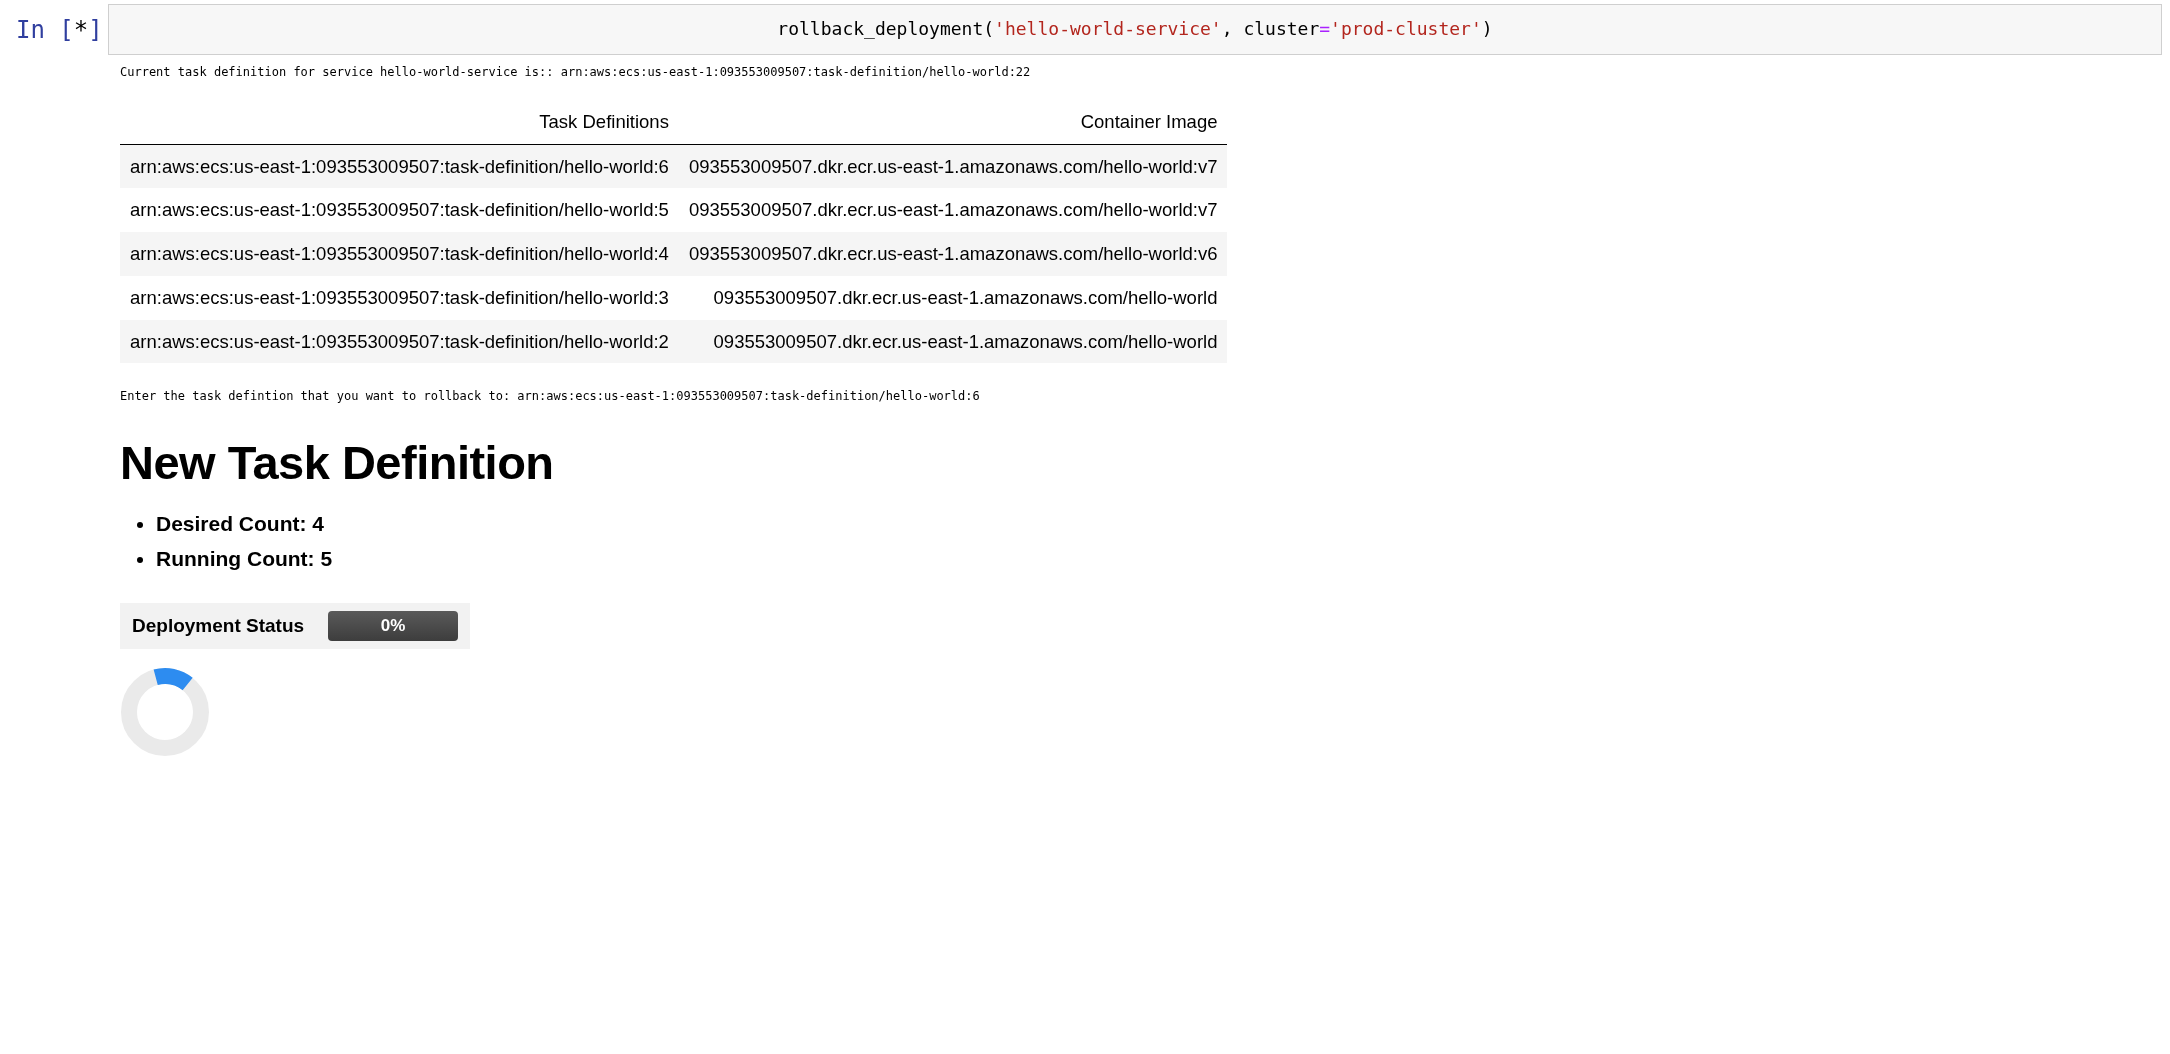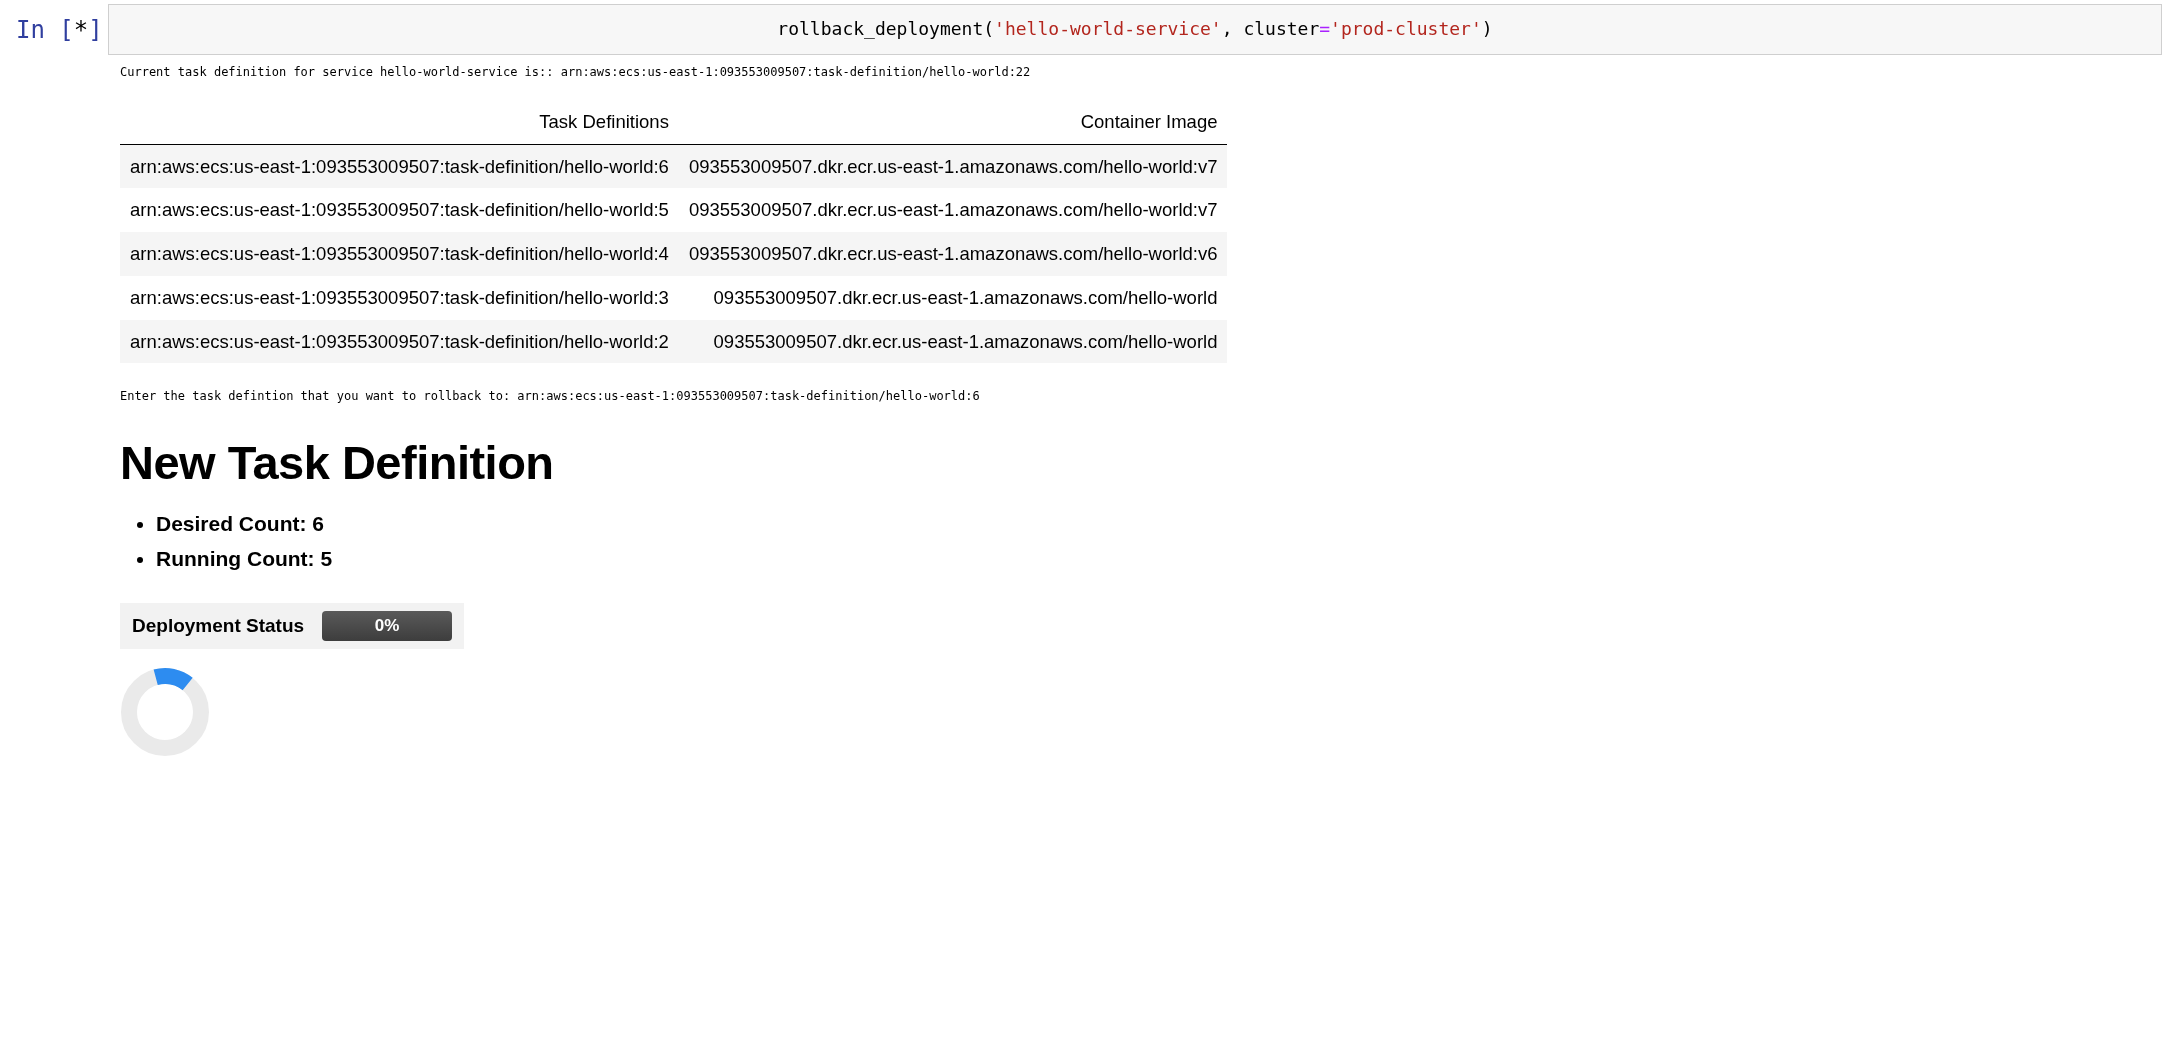--- a/index.html
+++ b/index.html
@@ -85,21 +85,21 @@
       font-size: 21px;
       font-weight: 700;
       line-height: 1.5;
       margin-bottom: 4px;
     }
     .status-row {
       display: inline-flex;
       align-items: center;
       background: #f2f2f2;
       padding: 8px 12px 8px 12px;
-      gap: 18px;
+      gap: 24px;
       margin-bottom: 18px;
     }
     .status-label {
       font-weight: 700;
       font-size: 19px;
     }
     .progress-pill {
       width: 130px;
       height: 30px;
       border-radius: 4px;
@@ -159,21 +159,21 @@
           <td>093553009507.dkr.ecr.us-east-1.amazonaws.com/hello-world</td>
         </tr>
       </tbody>
   </table>
 
   <div class="mono-output">Enter the task defintion that you want to rollback to: arn:aws:ecs:us-east-1:093553009507:task-definition/hello-world:6</div>
 
   <h2 class="section-title">New Task Definition</h2>
 
   <ul class="counts">
-    <li>Desired Count: 6</li>
+    <li>Desired Count: 4</li>
     <li>Running Count: 5</li>
   </ul>
 
   <div class="status-row">
     <span class="status-label">Deployment Status</span>
     <span class="progress-pill">
         <span>0%</span>
       </span>
   </div>
 

